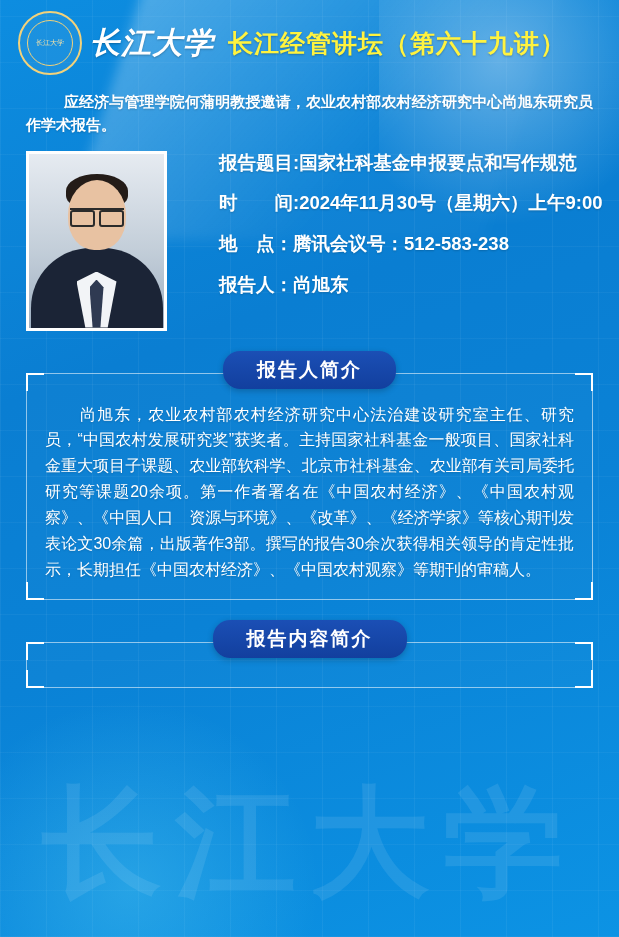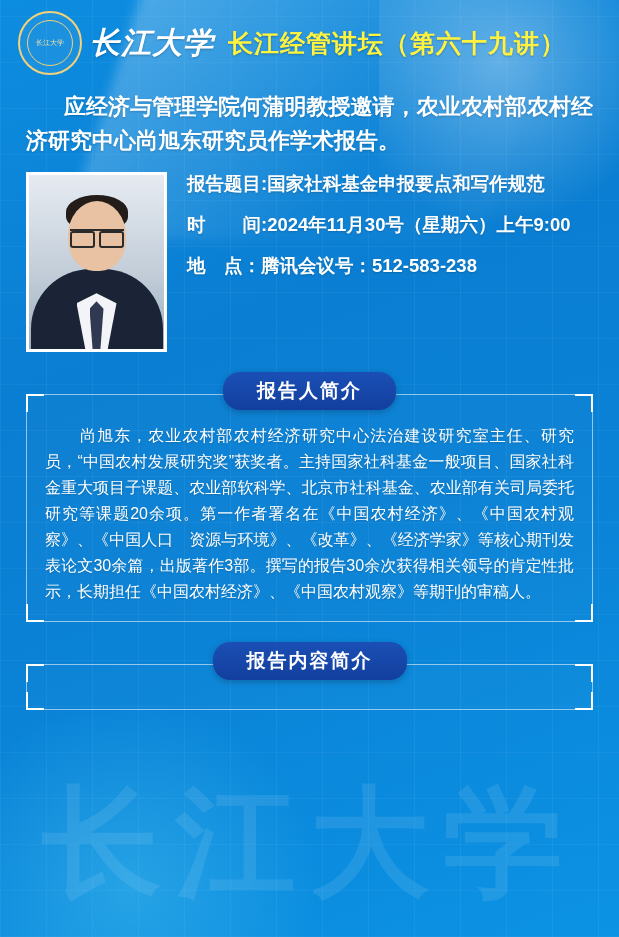--- a/index.html
+++ b/index.html
@@ -111,34 +111,35 @@
     letter-spacing: 1px;
     text-shadow: 0 1px 2px rgba(0,0,0,0.25);
     font-family: Liberation Mono, monospace;
   }
 
   
   .invite {
     position: relative;
     margin: 4px 26px 0 26px;
     color: #ffffff;
-    font-size: 22px;
+    font-size: 15px;
     font-weight: bold;
     line-height: 1.55;
     text-align: justify;
     text-indent: 38px;
     text-shadow: 0 1px 2px rgba(0,0,0,0.18);
   }
 
   
   .info-row {
     position: relative;
     display: flex;
     margin-top: 14px;
     padding: 0 20px 0 26px;
+    gap: 32px;
   }
   .photo {
     width: 141px;
     height: 180px;
     flex: none;
     border: 3px solid #ffffff;
     box-sizing: border-box;
     background: linear-gradient(180deg, #cfd8e2 0%, #aebccd 100%);
     position: relative;
     overflow: hidden;
@@ -286,20 +287,21 @@
       <div class="shirt"></div>
       <div class="tie"></div>
       <div class="hair"></div>
       <div class="head"></div>
       <div class="glasses"></div>
     </div>
     <div class="info-list">
       <div class="info-item">报告题目:国家社科基金申报要点和写作规范</div>
       <div class="info-item">时　　间:2024年11月30号（星期六）上午9:00</div>
       <div class="info-item">地　点：腾讯会议号：512-583-238</div>
+      <div class="info-item">报告人：尚旭东</div>
     </div>
   </div>
 
   <div class="section">
     <div class="banner-wrap">
       <div class="banner">报告人简介</div>
     </div>
     <div class="panel">
       <span class="c3"></span>
       <span class="c4"></span>

